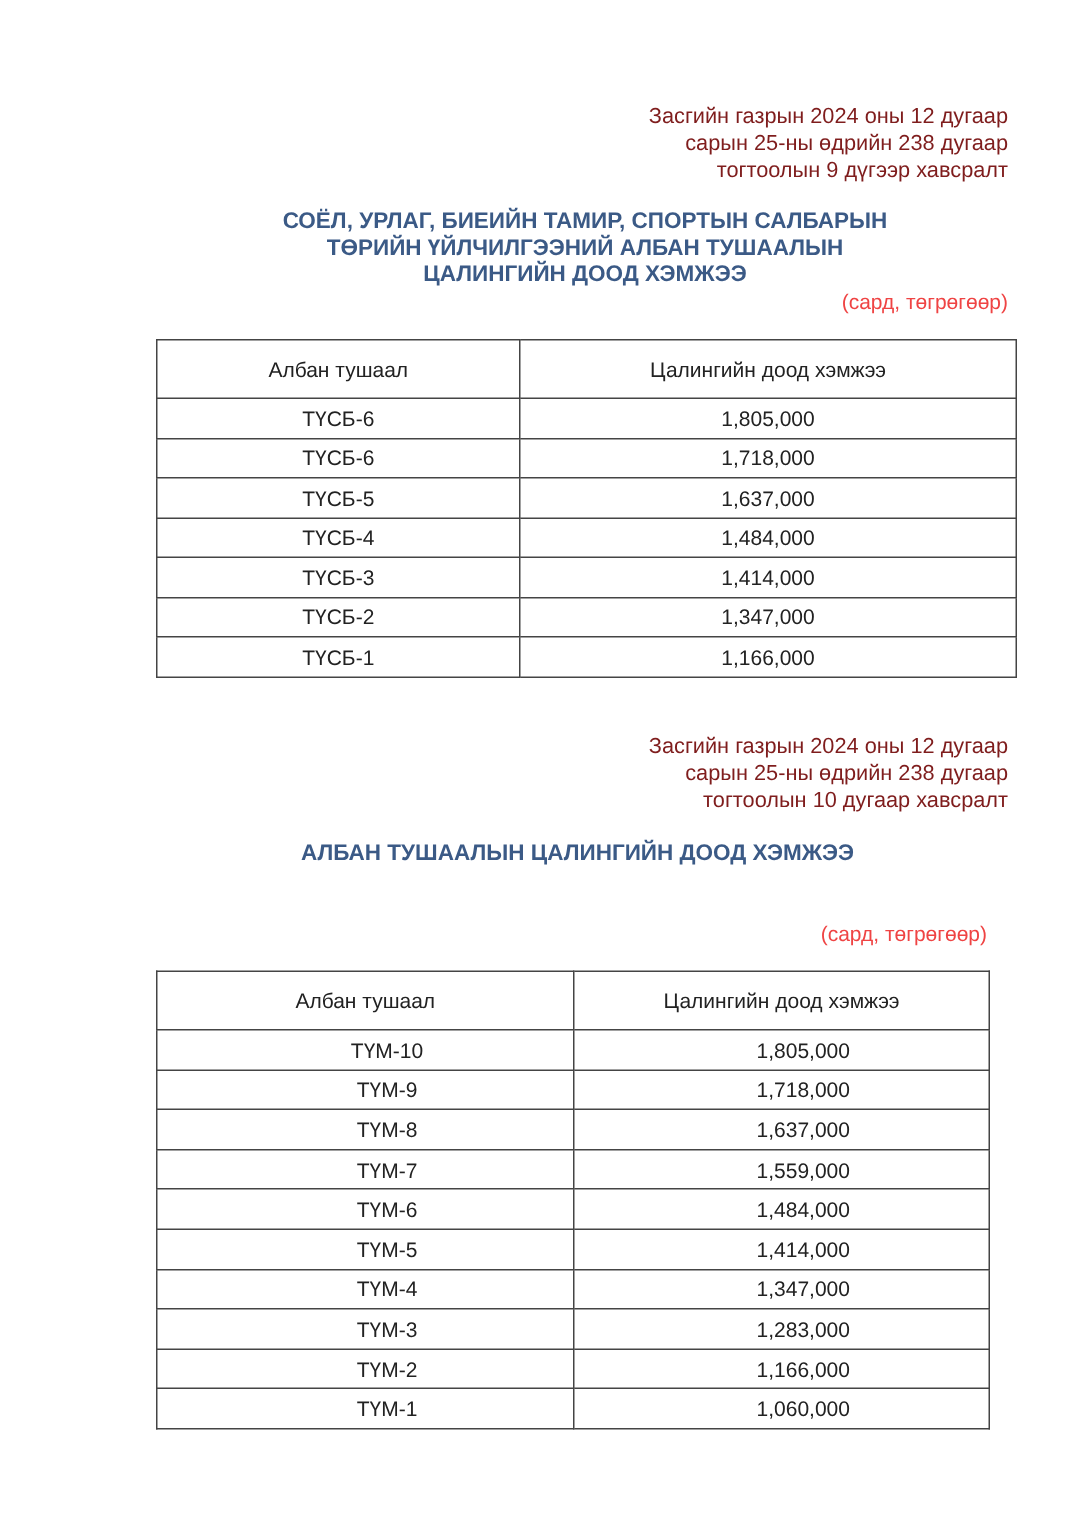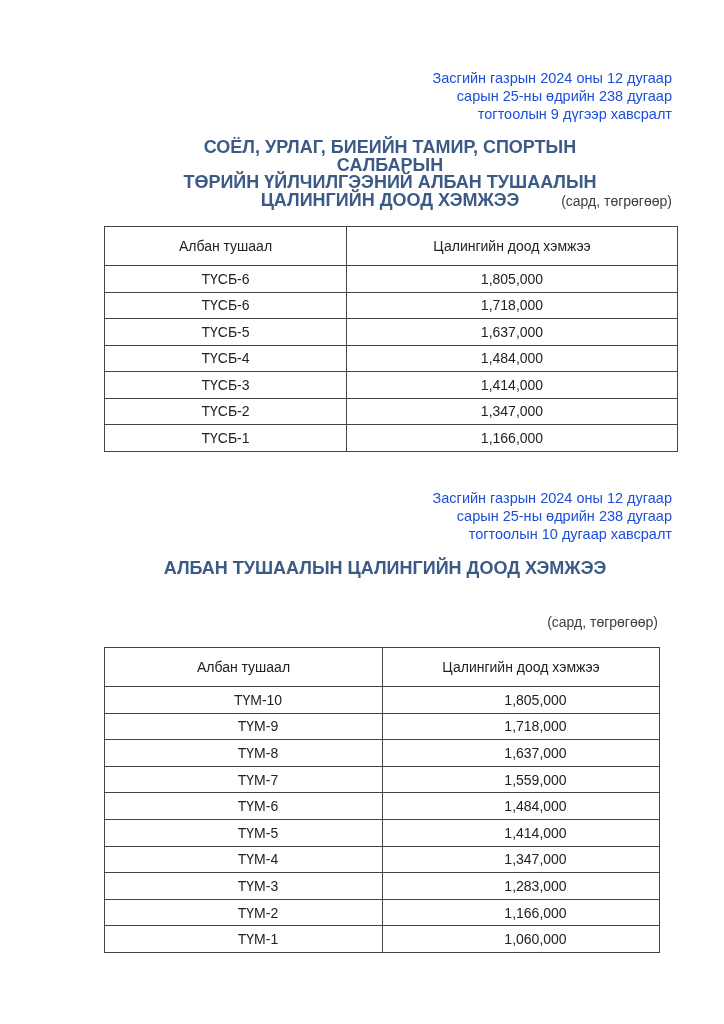--- a/index.html
+++ b/index.html
@@ -2,29 +2,29 @@
 <html><head>
   <meta charset="utf-8">
   <style>
     html, body { margin: 0; padding: 0; background: #ffffff; }
     body {
       width: 724px; height: 1024px; position: relative; overflow: hidden;
       font-family: "Liberation Sans", sans-serif; color: #222222;
     }
     .ref {
       position: absolute; right: 52px; text-align: right;
-      font-size: 14.5px; line-height: 18px; color: #1d4ed8;
+      font-size: 14.5px; line-height: 18px; color: #7f1d1d;
     }
     .title {
       position: absolute; text-align: center;
-      font-weight: bold; font-size: 18px; line-height: 17.5px;
+      font-weight: bold; font-size: 15px; line-height: 17.5px;
       color: #3b5a86;
     }
     .unit {
-      position: absolute; font-size: 14px; color: #404040;
+      position: absolute; font-size: 14px; color: #ef4444;
     }
     table.sal {
       position: absolute; border-collapse: collapse;
       font-size: 14px; color: #222;
     }
     table.sal td, table.sal th {
       border: 1.3px solid #444; text-align: center; font-weight: normal;
       padding: 0;
       margin-top: 44px;
     }

